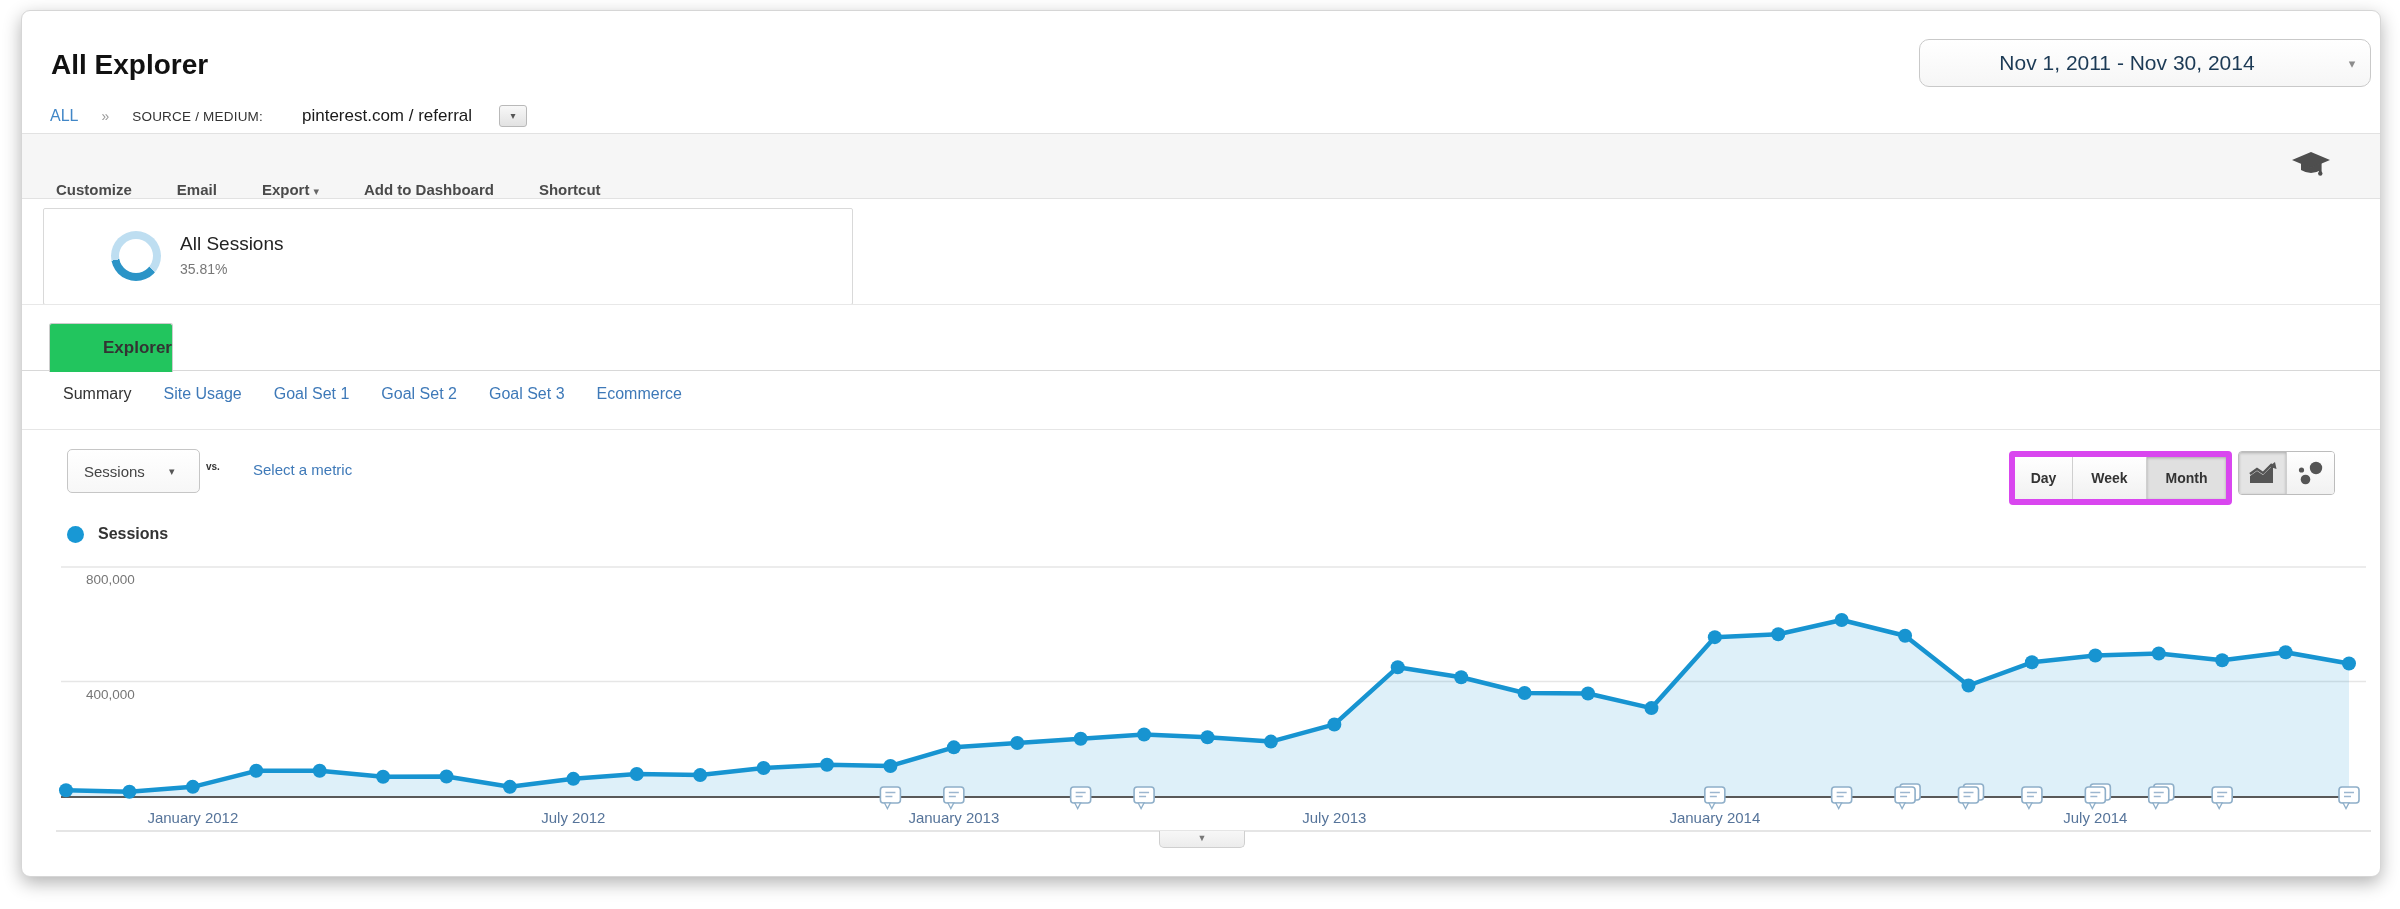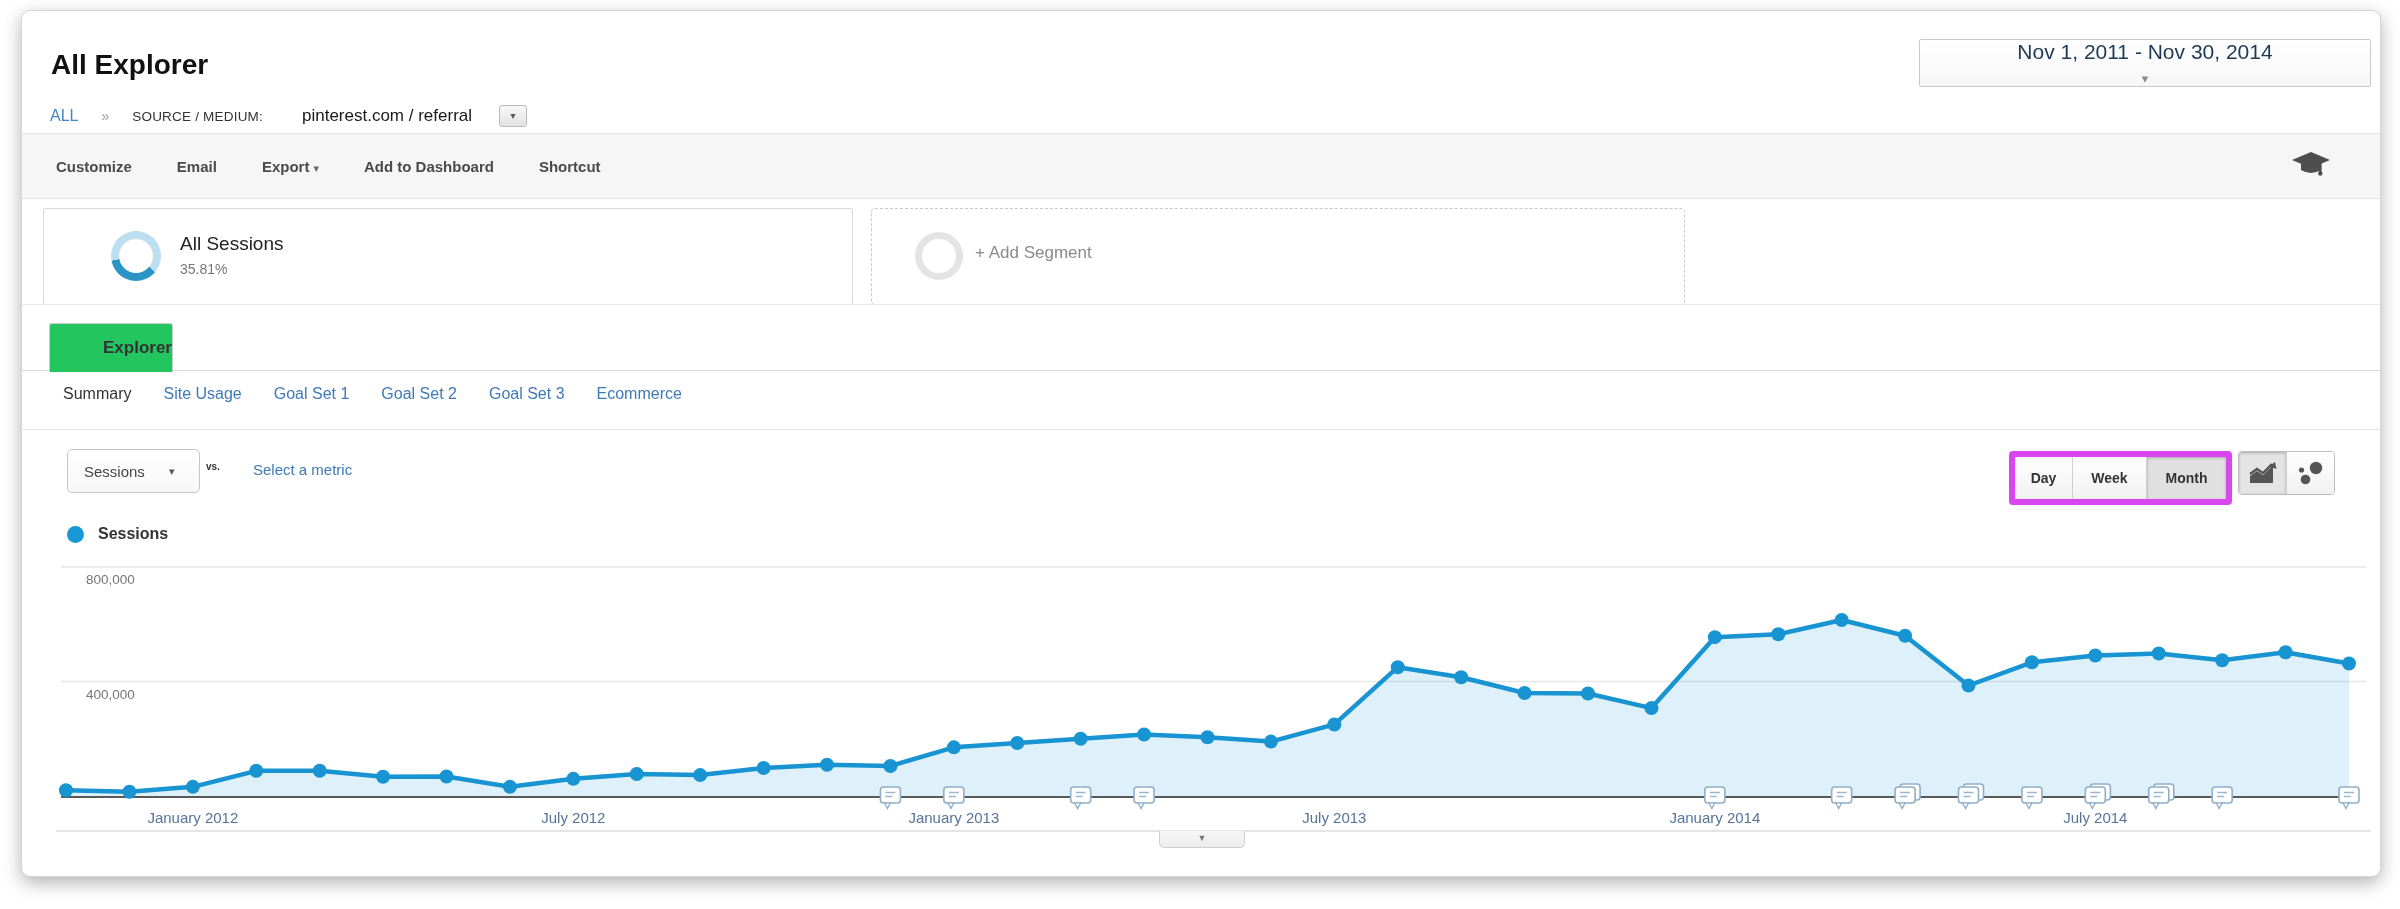--- a/index.html
+++ b/index.html
@@ -9,27 +9,27 @@
   
   .page-title{position:absolute;left:29px;top:38px;font-size:28px;font-weight:bold;color:#111;}
   .breadcrumb{position:absolute;left:28px;top:94px;display:flex;align-items:center;gap:23px;white-space:nowrap;}
   .bc-root{color:#4187c7;font-size:16px;}
   .bc-sep{color:#999;font-size:14px;}
   .bc-dim{color:#333;font-size:13.5px;letter-spacing:.2px;}
   .bc-val{color:#1a1a1a;font-size:17px;margin-left:16px;}
   .bc-dd{width:26px;height:20px;border:1px solid #b9b9b9;border-radius:3px;background:linear-gradient(#f8f8f8,#e2e2e2);
     color:#555;font-size:10px;text-align:center;line-height:19px;margin-left:4px;}
   
-  .date-box{position:absolute;left:1897px;top:28px;width:450px;height:46px;border:1px solid #c9c9c9;border-radius:2px;
-    background:linear-gradient(#ffffff,#f6f6f6);display:flex;align-items:center;flex-direction:column;}
+  .date-box{position:absolute;left:1897px;top:28px;width:450px;height:46px;border:1px solid #c9c9c9;border-radius:10px;
+    background:linear-gradient(#ffffff,#f6f6f6);display:flex;align-items:center;}
   .date-text{flex:1;text-align:center;font-size:21px;color:#1c3a55;}
   .date-caret{width:36px;color:#8c8c8c;font-size:13px;text-align:center;}
   
   .toolbar{position:absolute;left:0;top:122px;width:100%;height:66px;background:#f6f6f6;
-    border-top:1px solid #e2e2e2;border-bottom:1px solid #e2e2e2;display:flex;align-items:center;gap:45px;padding-left:34px;box-sizing:border-box;}
+    border-top:1px solid #e2e2e2;border-bottom:1px solid #e2e2e2;display:flex;align-items:flex-end;gap:45px;padding-left:34px;box-sizing:border-box;}
   .tb-item{font-size:15px;font-weight:bold;color:#4a4a4a;white-space:nowrap;}
   .tb-caret{font-size:11px;color:#666;margin-left:4px;}
   .cap-wrap{position:absolute;right:48px;top:14px;width:42px;height:34px;}
   
   .seg-card{position:absolute;left:21px;top:197px;width:808px;height:95px;border:1px solid #d9d9d9;border-radius:2px;background:#fff;}
   .donut{position:absolute;left:67px;top:22px;width:50px;height:50px;border-radius:50%;
     background:conic-gradient(#bedef1 0deg 130deg,#2b94c7 130deg 259deg,#bedef1 259deg 360deg);}
   .donut::after{content:"";position:absolute;left:8px;top:8px;right:8px;bottom:8px;border-radius:50%;background:#fff;}
   .seg-title{position:absolute;left:136px;top:24px;font-size:19px;color:#222;}
   .seg-pct{position:absolute;left:136px;top:52px;font-size:14px;color:#777;}
@@ -106,24 +106,20 @@
         <rect x="29" y="13" width="2.6" height="11" fill="#4e4e4e"></rect>
         <circle cx="30.3" cy="25.5" r="2.2" fill="#4e4e4e"></circle>
       </svg>
     </span>
   </div>
 
   <div class="seg-card">
     <div class="donut"></div>
     <div class="seg-title">All Sessions</div>
     <div class="seg-pct">35.81%</div>
-  </div>
-  <div class="seg-add">
-    <div class="add-ring"></div>
-    <div class="add-label">+ Add Segment</div>
   </div>
 
   <div class="strip-top"></div>
   <div class="strip-bottom"></div>
   <div class="tab">
     <span class="tab-label">Explorer</span>
   </div>
 
   <div class="subnav">
     <a class="current">Summary</a>

